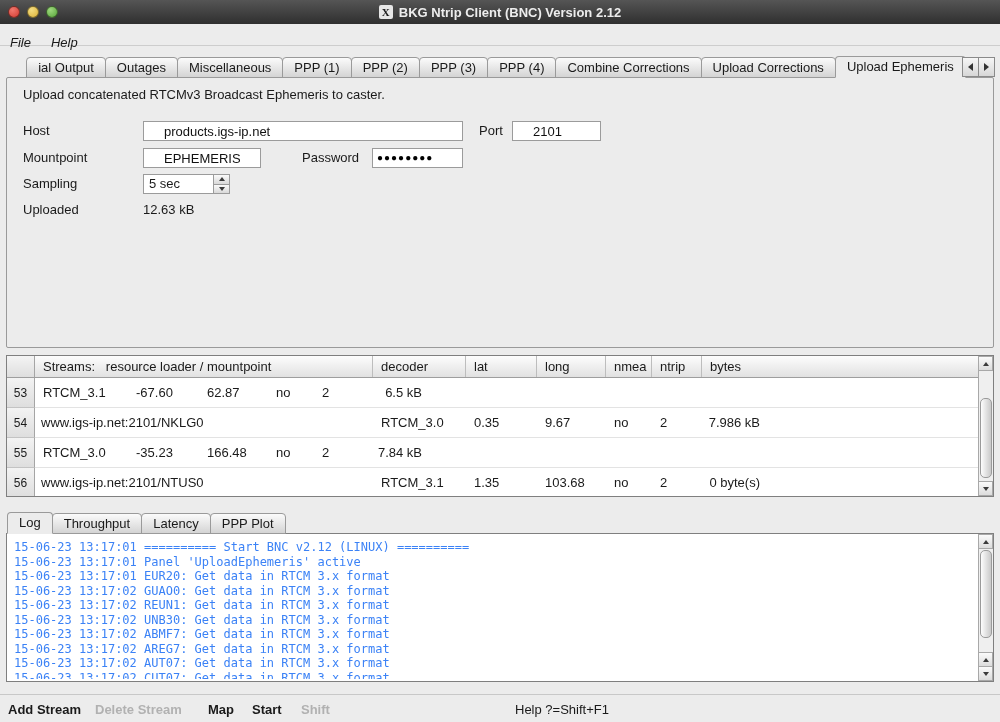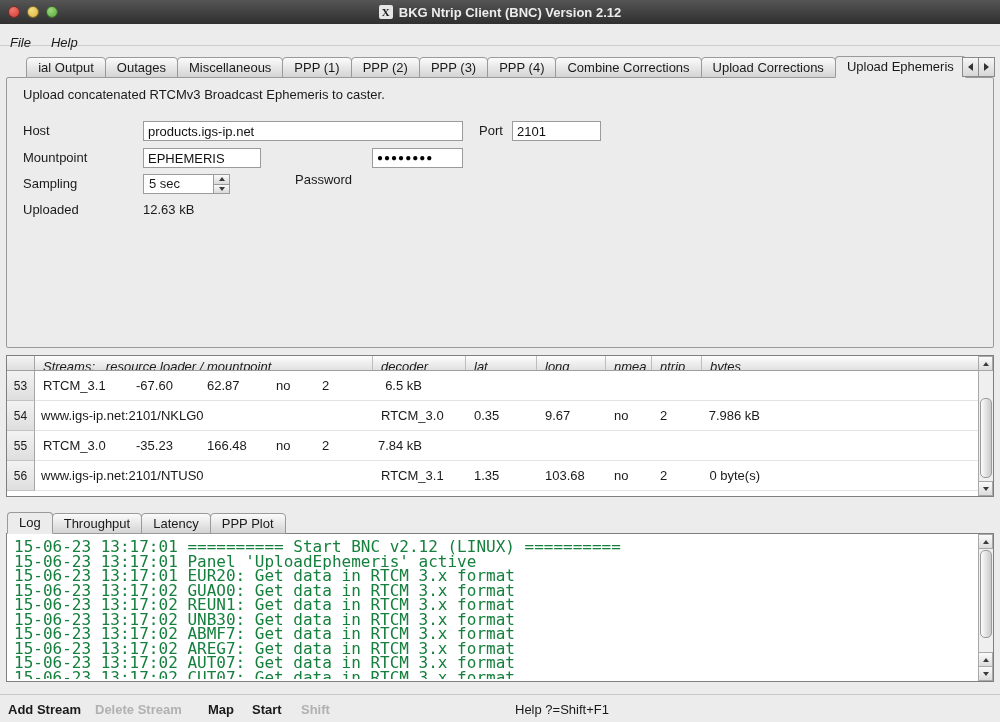--- a/index.html
+++ b/index.html
@@ -41,37 +41,37 @@
   .arr-u { width:0; height:0; border-left:4px solid transparent; border-right:4px solid transparent; border-bottom:5px solid #3a3a3a; }
   .arr-d { width:0; height:0; border-left:4px solid transparent; border-right:4px solid transparent; border-top:5px solid #3a3a3a; }
   .arr-u.sm { border-left-width:3px; border-right-width:3px; border-bottom-width:4px; }
   .arr-d.sm { border-left-width:3px; border-right-width:3px; border-top-width:4px; }
   
   .panel { position:absolute; left:6px; top:77px; width:988px; height:271px;
     border:1px solid #9a9a9a; border-radius:2px; background:#ececec; z-index:2; }
   .desc { position:absolute; left:16px; top:9px; }
   .plabel { position:absolute; line-height:20px; }
   .field { position:absolute; height:20px; border:1px solid #9b9b9b; background:#fff;
-    font-family:inherit; font-size:13px; padding:0 4px; color:#111; }
+    font-family:inherit; font-size:13px; padding:0 20px; color:#111; }
   .pwfield { position:absolute; height:20px; border:1px solid #9b9b9b; background:#fff;
     font-size:10px; letter-spacing:1px; line-height:18px; padding:0 4px; color:#000; }
   .spin { position:absolute; display:flex; height:20px; }
   .spin-text { width:70px; background:#fff; border:1px solid #9b9b9b; border-right:none;
     line-height:18px; padding:0 5px; }
   .spin-btns { width:17px; display:flex; flex-direction:column; }
   .spin-btn { flex:1; border:1px solid #9b9b9b; background:linear-gradient(#fafafa,#d9d9d9);
     display:flex; align-items:center; justify-content:center; }
   .spin-btn.dn { margin-top:-1px; }
   .pvalue { position:absolute; line-height:20px; }
   
   .streams { position:absolute; left:6px; top:355px; width:988px; height:142px;
     border:1px solid #7f7f7f; background:#fff; }
   .tinner { position:absolute; left:0; top:0; right:15px; bottom:0; overflow:hidden; }
-  .thead { display:flex; height:15px; background:linear-gradient(#fdfdfd,#e1e1e1);
-    border-bottom:1px solid #9e9e9e;font-style:italic; }
+  .thead { display:flex; height:22px; background:linear-gradient(#fdfdfd,#e1e1e1);
+    border-bottom:1px solid #9e9e9e; }
   .th { line-height:21px; padding-left:8px; border-right:1px solid #bdbdbd; white-space:pre; overflow:hidden; }
   .corner { width:28px; border-right:1px solid #a5a5a5; background:linear-gradient(#f4f4f4,#dedede); }
   .c1 { width:338px; } .c2 { width:93px; } .c3 { width:71px; } .c4 { width:69px; }
   .c5 { width:46px; } .c6 { width:50px; } .c7 { flex:1; border-right:none; }
   .trow { display:flex; height:30px; border-bottom:1px solid #e3e3e3; }
   .rownum { width:28px; background:linear-gradient(#f3f3f3,#dedede); border-right:1px solid #a5a5a5;
     border-bottom:1px solid #c3c3c3; margin-bottom:-1px; display:flex; align-items:center; justify-content:center; font-size:12px; }
   .cell { display:flex; align-items:center; padding-left:8px; overflow:hidden; white-space:nowrap; }
   .cell.c1 { padding-left:6px; }
   .cell.c7 { padding-left:0; }
@@ -81,22 +81,22 @@
     border-left:1px solid #a8a8a8; background:#efefef; }
   .sbbtn { position:absolute; left:0; right:0; height:15px; background:linear-gradient(#fafafa,#dcdcdc);
     border:1px solid #a8a8a8; border-left:none; display:flex; align-items:center; justify-content:center; }
   .sbthumb { position:absolute; left:1px; right:1px; border:1px solid #9a9a9a; border-radius:5px;
     background:linear-gradient(90deg,#fdfdfd,#c9c9c9); }
   
   .btabbar { position:absolute; left:8px; top:512px; height:22px; display:flex; align-items:flex-end; z-index:3; }
   .logframe { position:absolute; left:6px; top:533px; width:988px; height:149px;
     border:1px solid #7f7f7f; background:#fff; }
   .logtext { position:absolute; left:7px; top:6px; right:18px; bottom:2px;
-    font-family:"DejaVu Sans Mono","Liberation Mono",monospace; font-size:16px;
-    line-height:14.5px; color:#15803d; white-space:pre; overflow:hidden; }
+    font-family:"DejaVu Sans Mono","Liberation Mono",monospace; font-size:12px;
+    line-height:14.5px; color:#3b82f6; white-space:pre; overflow:hidden; }
   
   .statusbar { position:absolute; left:0; right:0; bottom:0; height:28px; background:#ececec;
     border-top:1px solid #c8c8c8; }
   .sbitem { position:absolute; top:7px; font-weight:bold; white-space:nowrap; }
   .sbitem.disabled { color:#b1b1b1; }
   .sbhelp { position:absolute; top:7px; left:515px; font-weight:normal; }
 </style>
 </head>
 <body>
 
@@ -141,21 +141,21 @@
 <div class="panel">
   <div class="desc">Upload concatenated RTCMv3 Broadcast Ephemeris to caster.</div>
 
   <span class="plabel" style="left:16px; top:43px;">Host</span>
   <input class="field" style="left: 136px; top: 43px; width: 320px;" value="products.igs-ip.net">
   <span class="plabel" style="left:472px; top:43px;">Port</span>
   <input class="field" style="left: 505px; top: 43px; width: 89px;" value="2101">
 
   <span class="plabel" style="left:16px; top:70px;">Mountpoint</span>
   <input class="field" style="left: 136px; top: 70px; width: 118px;" value="EPHEMERIS">
-  <span class="plabel" style="left:288px; top:70px;margin-top:22px;">Password</span>
+  <span class="plabel" style="left:295px; top:70px;">Password</span>
   <div class="pwfield" style="left:365px; top:70px; width:91px;">●●●●●●●●</div>
 
   <span class="plabel" style="left:16px; top:96px;">Sampling</span>
   <div class="spin" style="left:136px; top:96px;">
     <span class="spin-text">5 sec</span>
     <span class="spin-btns">
       <span class="spin-btn">
           <span class="arr-u sm"></span>
         </span>
       <span class="spin-btn dn">

